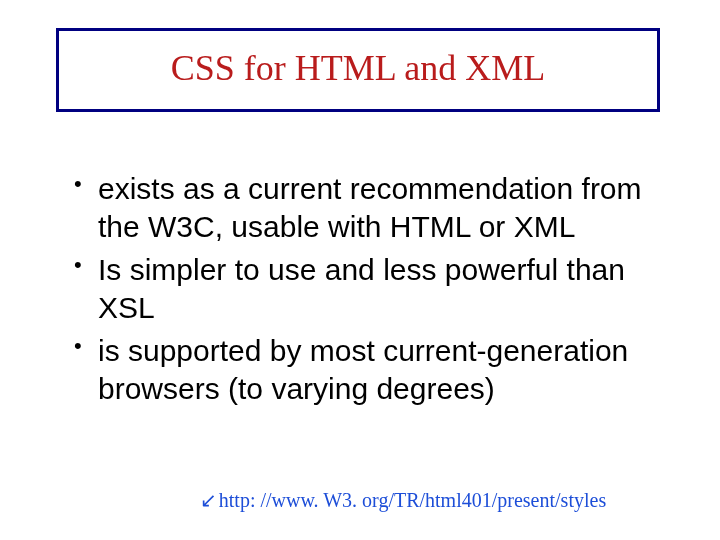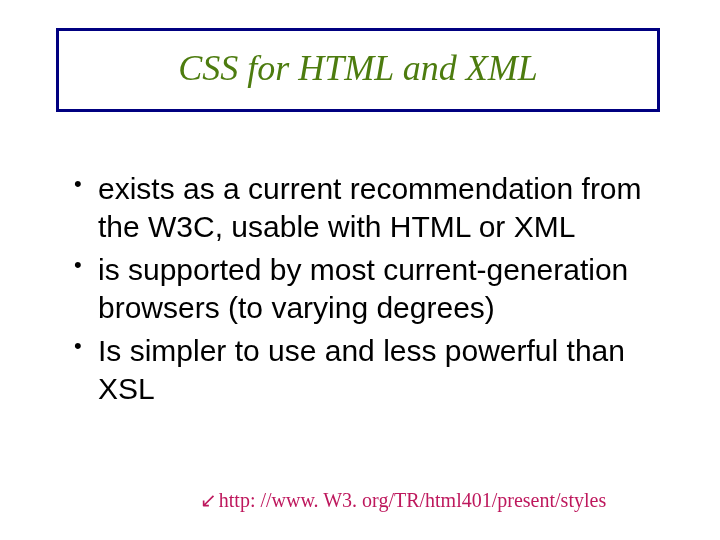--- a/index.html
+++ b/index.html
@@ -22,24 +22,23 @@
     top: 28px;
     left: 56px;
     width: 604px;
     border: 3px solid #000080;
     padding: 18px 10px 20px 10px;
     box-sizing: border-box;
     text-align: center;
   }
   .title-text {
     font-size: 36px;
-    color: #4d7c0f;
+    color: #b91c1c;
     font-family: "Times New Roman", Times, serif;
     line-height: 1.1;
-    font-style: italic;
   }
   .body {
     position: absolute;
     top: 170px;
     left: 70px;
     width: 590px;
     font-family: Arial, Helvetica, sans-serif;
     font-size: 30px;
     line-height: 1.25;
   }
@@ -60,43 +59,43 @@
     top: 0;
     font-size: 22px;
     color: #000;
   }
   .footer-link {
     position: absolute;
     bottom: 28px;
     left: 200px;
     font-family: "Times New Roman", Times, serif;
     font-size: 20px;
-    color: #be185d;
+    color: #1d4ed8;
     white-space: nowrap;
   }
   .arrow-icon {
     display: inline-block;
     margin-right: 2px;
     font-style: normal;
   }
 </style>
 </head>
 <body>
 
 <div class="slide">
 
   <div class="title-box">
     <span class="title-text">CSS for HTML and XML</span>
   </div>
 
   <div class="body">
     <ul>
       <li><span>exists as a current recommendation from the W3C, usable with HTML or XML</span></li>
+      <li><span>Is simpler to use and less powerful than XSL</span></li>
       <li><span>is supported by most current-generation browsers (to varying degrees)</span></li>
-      <li><span>Is simpler to use and less powerful than XSL</span></li>
     </ul>
   </div>
 
   <div class="footer-link">
     <span class="arrow-icon">↙</span><span>http: //www. W3. org/TR/html401/present/styles</span>
   </div>
 
 </div>
 
 </body></html>

